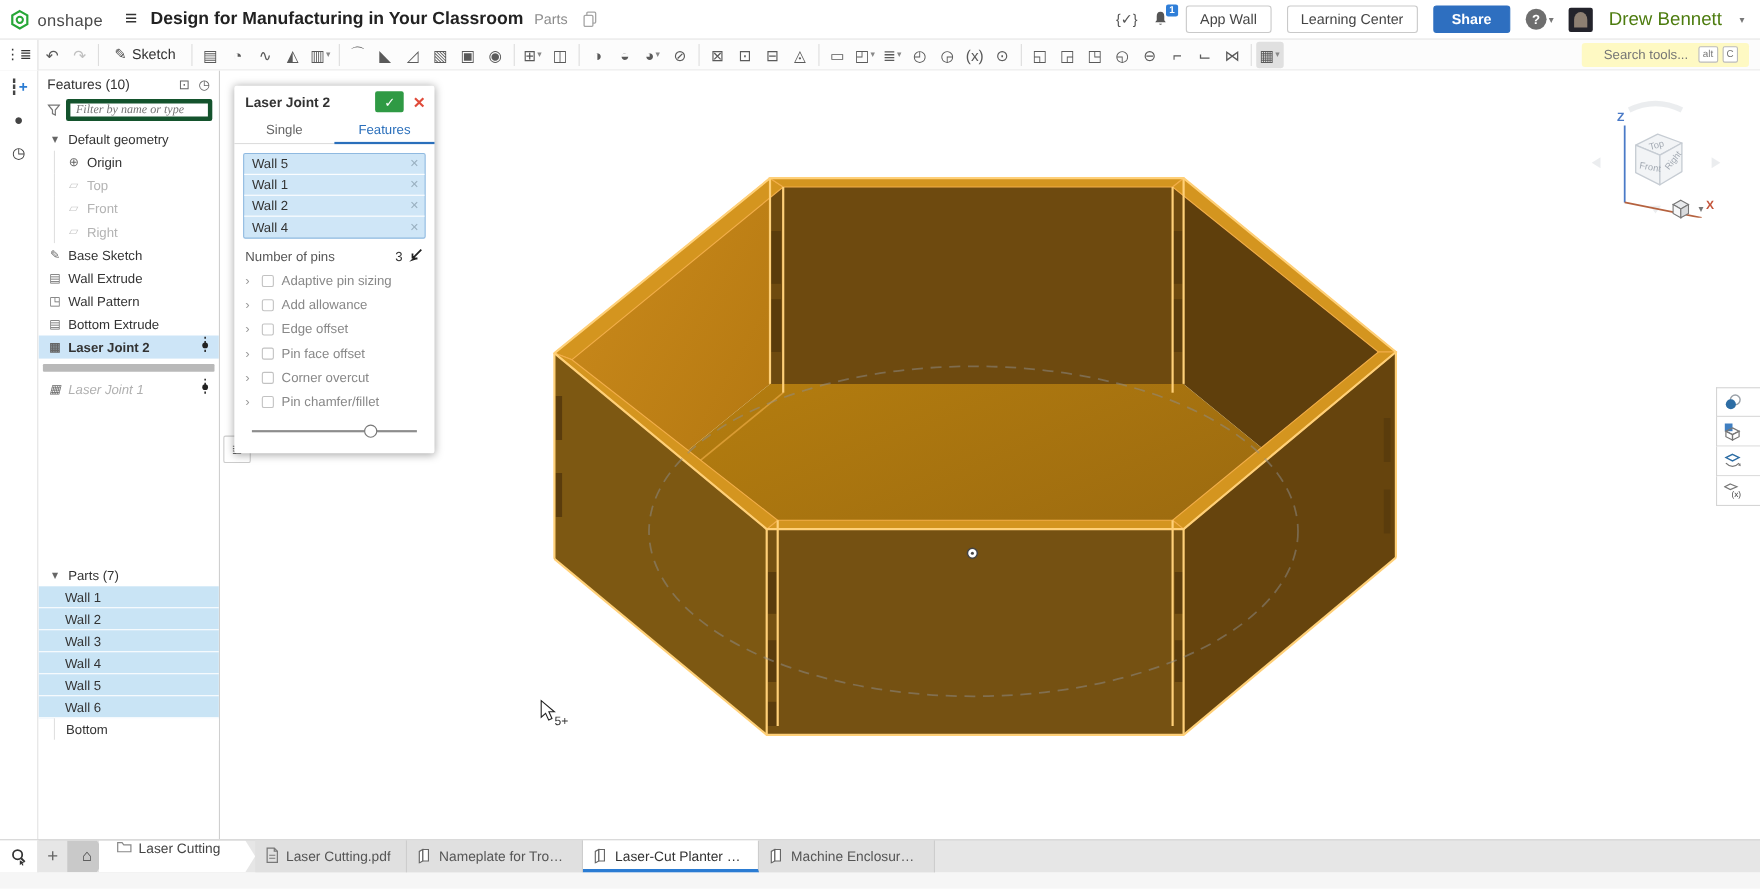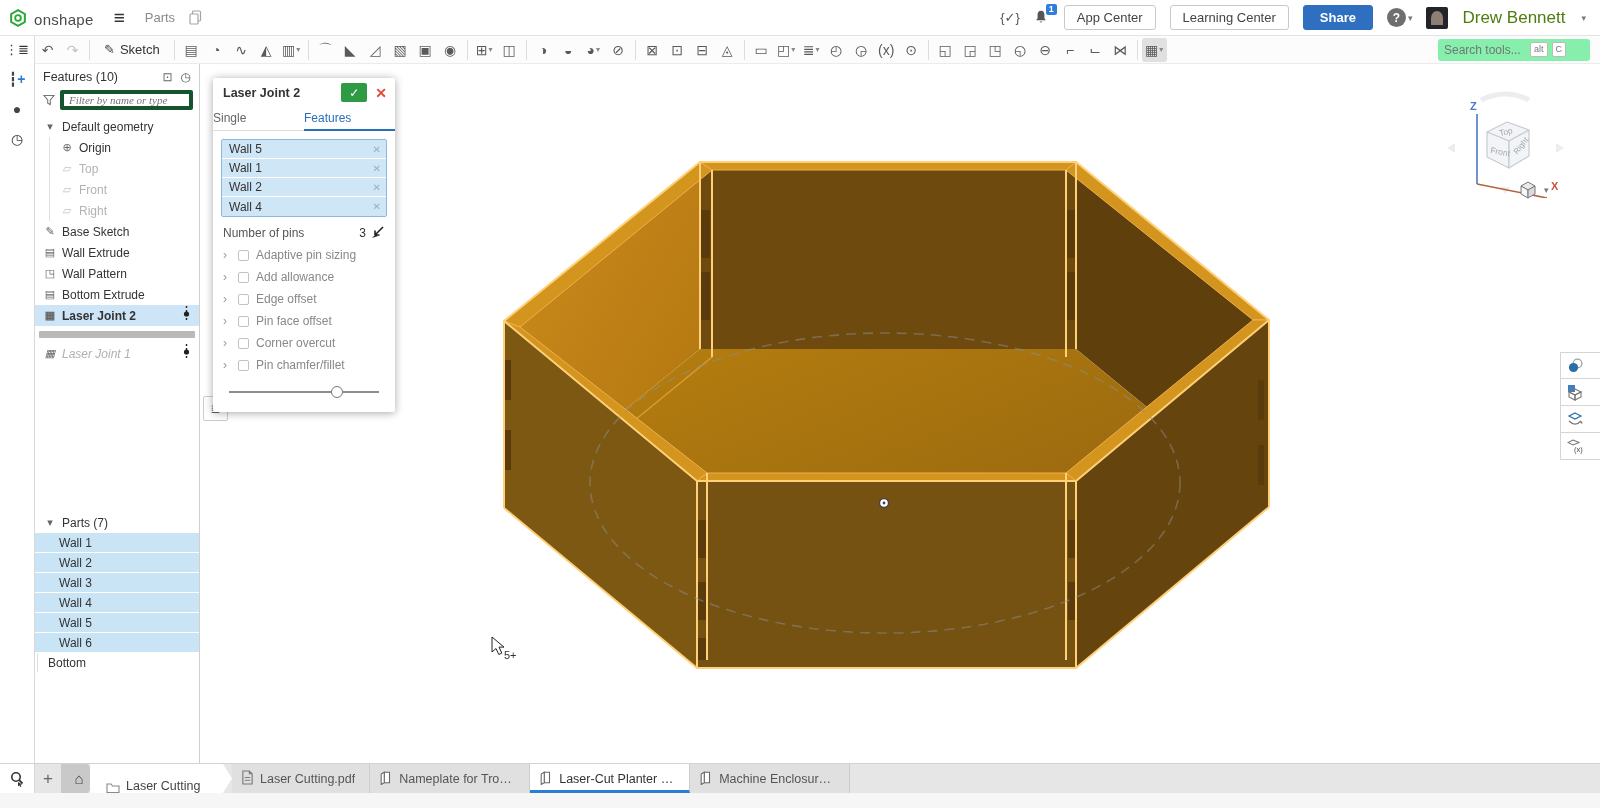--- a/index.html
+++ b/index.html
@@ -29,21 +29,21 @@
   
   #toolbar{position:absolute;left:0;top:36px;width:1600px;height:28px;background:#fcfcfc;border-bottom:1px solid #ececec;display:flex;align-items:center;z-index:25}
   #fl-toggle{width:35px;height:28px;border-right:1px solid #ddd;display:flex;align-items:center;justify-content:center;font-size:13px;color:#333;background:#fff}
   .tb-sep{width:1px;height:20px;background:#ddd;margin:0 4px}
   .tb-icon{height:24px;min-width:25px;display:flex;align-items:center;justify-content:center;font-size:14px;color:#5a5a5a;padding:0 2px;border-radius:3px;cursor:pointer}
   .tb-icon.active{background:#e0e0e0}
   .tb-icon.disabled{color:#c0c0c0}
   .tb-icon .chev{font-size:8px;color:#888;margin-left:1px}
   #sketch-btn{display:flex;align-items:center;gap:5px;font-size:13px;color:#333;padding:0 10px;cursor:pointer}
   #sketch-btn .pen{font-size:13px;color:#444}
-  #search-tools{margin-left:auto;margin-right:10px;display:flex;align-items:center;background:#86efac;border-radius:3px;height:22px;padding:0 6px;gap:4px;width:152px}
+  #search-tools{margin-left:auto;margin-right:10px;display:flex;align-items:center;background:#fef9c3;border-radius:3px;height:22px;padding:0 20px;gap:4px;width:152px}
   #search-tools input{border:none;background:transparent;outline:none;font-size:12px;color:#777;width:82px;font-family:"Liberation Sans",sans-serif}
   .key-chip{border:1px solid #bbb;background:#fff;border-radius:2px;font-size:9px;color:#777;padding:0 3px;line-height:13px}
 
   
   #left-strip{position:absolute;left:0;top:64px;width:35px;bottom:45px;background:#fff;border-right:1px solid #d9d9d9;display:flex;flex-direction:column;align-items:center;padding-top:8px;gap:16px;z-index:20}
   .strip-icon{font-size:14px;color:#444;cursor:pointer;line-height:1}
   .strip-icon .plus{color:#2b7cd3;font-weight:700}
 
   
   #features-panel{position:absolute;left:35px;top:64px;width:165px;bottom:45px;background:#fff;border-right:1px solid #cfcfcf;z-index:20;font-size:12px;overflow:hidden}
@@ -56,34 +56,34 @@
   .tree-row .ric{width:14px;text-align:center;color:#666;font-size:11px;flex:0 0 auto}
   .tree-row.child{margin-left:14px;border-left:1px solid #e0e0e0;padding-left:10px}
   .tree-row.disabled{color:#b3b3b3}
   .tree-row.disabled .ric{color:#c6c6c6}
   .tree-row.selected{background:#cde5f7;font-weight:700}
   .tree-row.suppressed{color:#b0b0b0;font-style:italic}
   .tree-row .handle{margin-left:auto;margin-right:8px;flex:0 0 auto}
   .rollback{height:7px;background:#b9b9b9;margin:5px 4px;border-radius:1px;cursor:row-resize}
   #parts-spacer{height:148px}
   .part-row{height:20px;display:flex;align-items:center;padding-left:24px;background:#c9e4f5;border-bottom:1px solid #fff;color:#333;cursor:pointer}
-  .part-row.plain{background:#fff;border-left:1px solid #e0e0e0;margin-left:2px;padding-left:10px}
+  .part-row.plain{background:#fff;border-left:1px solid #e0e0e0;margin-left:14px;padding-left:10px}
 
   
   #canvas{position:absolute;left:200px;top:64px;right:0;bottom:45px;background:#fff;overflow:hidden;z-index:1}
   #model-svg{position:absolute;left:0;top:0}
 
   
   #dialog{position:absolute;left:213px;top:78px;width:182px;background:#fff;box-shadow:0 1px 8px rgba(0,0,0,.35);border-radius:2px;z-index:40;font-size:12px}
   #dlg-header{display:flex;align-items:center;padding:5px 6px 5px 10px}
   #dlg-title{font-weight:700;font-size:12.5px;color:#333;flex:1}
   #dlg-ok{width:26px;height:19px;background:#2f9a44;border-radius:2px;color:#fff;display:flex;align-items:center;justify-content:center;font-size:12px;cursor:pointer;margin-right:6px}
   #dlg-cancel{color:#e04b3a;font-weight:700;font-size:14px;cursor:pointer;padding:0 2px}
   #dlg-tabs{display:flex;border-bottom:1px solid #ddd}
-  .dlg-tab{flex:1;text-align:left;padding:4px 0;color:#666;cursor:pointer}
+  .dlg-tab{flex:1;text-align:center;padding:4px 0;color:#666;cursor:pointer}
   .dlg-tab.active{color:#2a6fbb;border-bottom:2px solid #2a6fbb;margin-bottom:-1px}
   #dlg-list{margin:8px;border:1px solid #8fb9e0;border-radius:2px;background:#cfe6f7}
   .sel-row{height:19px;display:flex;align-items:center;padding:0 5px 0 7px;border-bottom:1px solid #fff;color:#333}
   .sel-row:last-child{border-bottom:none}
   .sel-row .x{margin-left:auto;color:#9ab0c0;font-size:10px;cursor:pointer}
   #pins-row{display:flex;align-items:center;margin:4px 10px 4px 10px;color:#555}
   #pins-val{margin-left:auto;color:#333;padding-right:4px}
   .opt-row{display:flex;align-items:center;height:22px;padding-left:10px;color:#888}
   .opt-row .ch{color:#999;font-size:12px;width:10px}
   .opt-row .cb{width:11px;height:11px;border:1px solid #c2c2c2;border-radius:2px;background:#fff;margin:0 7px 0 5px;flex:0 0 auto;cursor:pointer}
@@ -102,52 +102,53 @@
   .rf-btn{height:27px;background:#fff;border:1px solid #d5d5d5;border-right:none;display:flex;align-items:center;padding-left:6px;cursor:pointer}
   .rf-btn + .rf-btn{border-top:none}
 
   
   #bottom{position:absolute;left:0;bottom:0;width:1600px;height:45px;z-index:30}
   #bottom-sub{position:absolute;left:0;bottom:0;width:1600px;height:15px;background:#f6f6f6}
   #tabbar{position:absolute;left:0;bottom:15px;width:1600px;height:30px;background:#e6e6e6;border-top:1px solid #d2d2d2;display:flex;align-items:stretch}
   #tab-search{width:35px;background:#fff;border-right:1px solid #d9d9d9;display:flex;align-items:center;justify-content:center}
   #tab-plus{width:26px;display:flex;align-items:center;justify-content:center;font-size:17px;color:#666;cursor:pointer}
   #home-tab{width:36px;background:#c9c9c9;clip-path:polygon(0 0,calc(100% - 9px) 0,100% 50%,calc(100% - 9px) 100%,0 100%);display:flex;align-items:center;justify-content:center;font-size:15px;color:#3d3d3d;cursor:pointer}
-  #crumb-tab{width:142px;background:#fff;clip-path:polygon(0 0,calc(100% - 9px) 0,100% 50%,calc(100% - 9px) 100%,0 100%);margin-left:-7px;display:flex;align-items:flex-end;gap:6px;padding-left:16px;font-size:12.5px;color:#444;cursor:pointer}
+  #crumb-tab{width:142px;background:#fff;clip-path:polygon(0 0,calc(100% - 9px) 0,100% 50%,calc(100% - 9px) 100%,0 100%);margin-left:-7px;display:flex;align-items:flex-start;gap:6px;padding-left:16px;font-size:12.5px;color:#444;cursor:pointer}
   .doc-tab{display:flex;align-items:center;gap:6px;padding:0 14px 0 9px;font-size:12.5px;color:#555;background:#e0e0e0;border-right:1px solid #cdcdcd;max-width:160px;white-space:nowrap;cursor:pointer}
   .doc-tab .lbl{overflow:hidden;text-overflow:ellipsis}
   .doc-tab.active{background:#fff;color:#333;border-bottom:3px solid #2b7cd3;padding-top:3px}
 </style>
 </head>
 <body>
 
 <div id="header">
   <div id="logo">
     <svg id="logo-mark" viewBox="0 0 24 24">
       <path d="M12 2.5 L20.2 7.2 V16.8 L12 21.5 L3.8 16.8 V7.2 Z" fill="none" stroke="#27a737" stroke-width="2.4"></path>
       <circle cx="12" cy="12" r="3.4" fill="none" stroke="#27a737" stroke-width="2.2"></circle>
     </svg>
     <span id="logo-word">onshape</span>
   </div>
   <span id="hamburger">≡</span>
+  <span id="doc-title">Design for Manufacturing in Your Classroom</span>
   <span id="branch-name">Parts</span>
   <svg id="doc-copy" width="13" height="15" viewBox="0 0 13 15">
     <rect x="3.5" y="1" width="8" height="10" rx="1" fill="none" stroke="#888" stroke-width="1.2"></rect>
     <rect x="1" y="4" width="8" height="10" rx="1" fill="#fff" stroke="#888" stroke-width="1.2"></rect>
   </svg>
   <div id="header-right">
     <span id="fs-icon">{✓}</span>
     <span id="bell">
       <svg width="14" height="16" viewBox="0 0 12 14">
         <path d="M6 1.5 C3.8 1.5 3 3.2 3 5 L3 8.2 L1.8 9.8 L10.2 9.8 L9 8.2 L9 5 C9 3.2 8.2 1.5 6 1.5 Z" fill="#555"></path>
         <path d="M4.8 11 A1.3 1.3 0 0 0 7.2 11 Z" fill="#555"></path>
       </svg>
       <span id="bell-badge">1</span>
     </span>
-    <button class="hdr-btn">App Center</button>
+    <button class="hdr-btn">App Wall</button>
     <button class="hdr-btn">Learning Center</button>
     <button id="share-btn">Share</button>
     <span style="display:flex;align-items:center">
       <span id="help-btn">?</span>
       <span class="caret">▾</span>
     </span>
     <span id="avatar"></span>
     <span id="user-name">Drew Bennett</span>
     <span class="caret">▾</span>
   </div>

